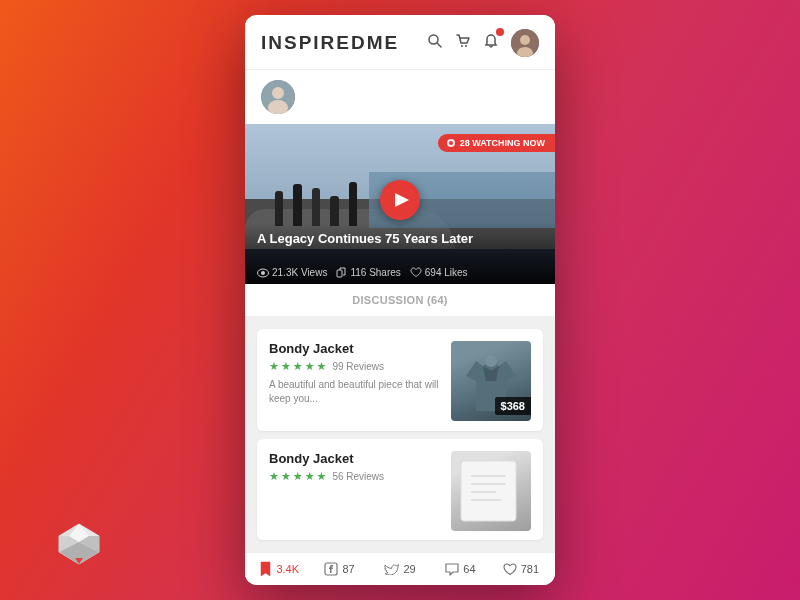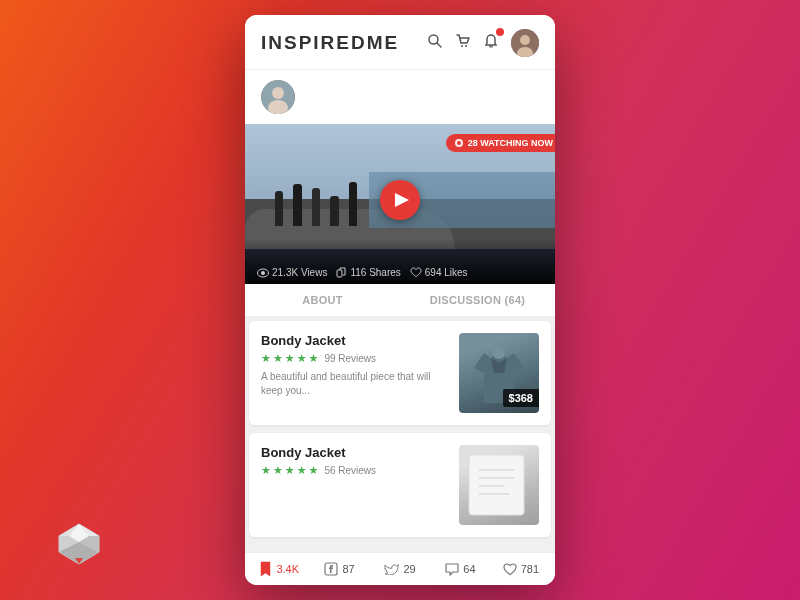--- a/index.html
+++ b/index.html
@@ -156,21 +156,21 @@
       gap: 3px;
     }
     .watching-badge {
       position: absolute;
       top: 10px;
       right: 0;
       background: #e53935;
       color: #fff;
       font-size: 9px;
       font-weight: 700;
-      padding: 4px 2px 4px 8px;
+      padding: 4px 10px 4px 8px;
       border-radius: 14px 0 0 14px;
       display: flex;
       align-items: center;
       gap: 4px;
     }
     .play-btn {
       position: absolute;
       top: 50%;
       left: 50%;
       transform: translate(-50%, -60%);
@@ -221,21 +221,21 @@
       right: 20%;
       height: 2px;
       background: #e53935;
     }
 
     
     .product-list {
       flex: 1;
       overflow-y: auto;
       background: #f0f0f0;
-      padding: 4px;
+      padding: 12px;
       display: flex;
       flex-direction: column;
       gap: 8px;
     }
     .product-card {
       background: #fff;
       border-radius: 6px;
       overflow: hidden;
       display: flex;
       padding: 12px;
@@ -435,20 +435,21 @@
           <path d="M5 3a2 2 0 1 1 0 4 2 2 0 0 1 0-4z" fill="#e53935"></path>
         </svg>
       <span>28 WATCHING NOW</span>
     </div>
 
     <div class="play-btn">
       <div class="play-triangle"></div>
     </div>
 
     <div class="video-overlay-bottom">
+      <div class="video-title">A Legacy Continues 75 Years Later</div>
       <div class="video-stats">
         <span class="video-stat">
           <svg width="12" height="10" viewBox="0 0 12 10">
               <ellipse cx="6" cy="5" rx="5.5" ry="4" stroke="#ccc" stroke-width="1" fill="none"></ellipse>
               <circle cx="6" cy="5" r="2" fill="#ccc"></circle>
             </svg>
           <span>21.3K Views</span>
         </span>
         <span class="video-stat">
           <svg width="11" height="11" viewBox="0 0 11 11">
@@ -462,23 +463,20 @@
               <path d="M6 9.5S1 6.5 1 3.5C1 2.1 2.1 1 3.5 1c.9 0 1.7.5 2.5 1.5C6.8 1.5 7.6 1 8.5 1 9.9 1 11 2.1 11 3.5c0 3-5 6-5 6z" stroke="#ccc" stroke-width="1" fill="none"></path>
             </svg>
           <span>694 Likes</span>
         </span>
       </div>
     </div>
   </div>
 
   <div class="tabs">
     <div class="tab">
-      <span>ABOUT</span>
-    </div>
-    <div class="tab">
       <span>DISCUSSION (64)</span>
     </div>
   </div>
 
   <div class="product-list">
 
     <div class="product-card">
       <div class="product-info">
         <div class="product-name">Bondy Jacket</div>
         <div class="stars">

